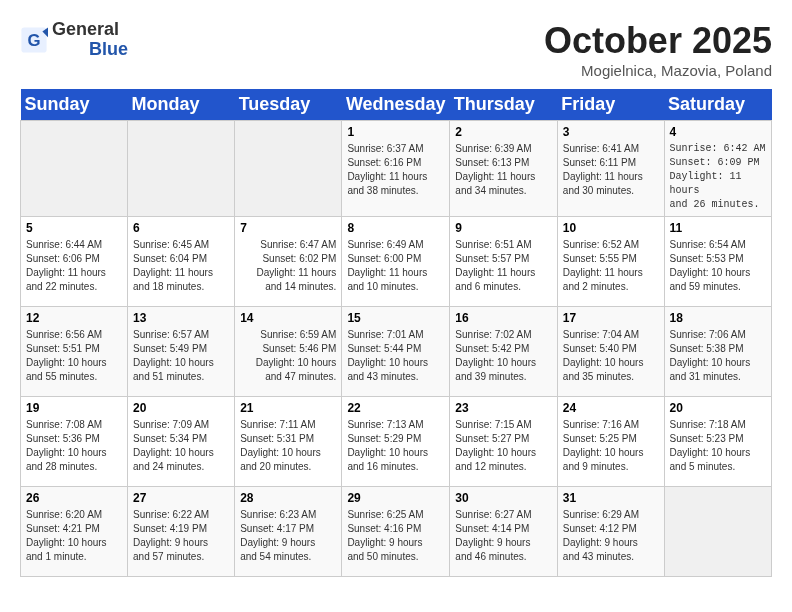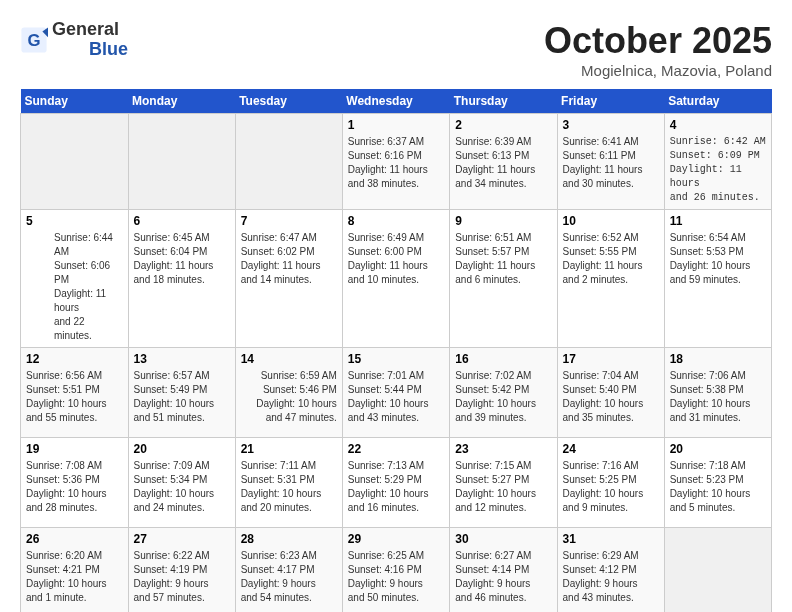--- a/index.html
+++ b/index.html
@@ -47,21 +47,21 @@
     table {
       width: 100%;
       border-collapse: collapse;
       font-size: 10.5px;
     }
     thead tr th {
       background-color: #2255cc;
       color: #fff;
       padding: 5px 4px;
       text-align: left;
-      font-size: 12px;
+      font-size: 18px;
       font-weight: bold;
     }
     tbody tr td {
       border: 1px solid #ccc;
       vertical-align: top;
       padding: 4px 5px;
       width: 108px;
       height: 90px;
       background: #fff;
     }
@@ -146,35 +146,35 @@
           <span class="day-num">4</span>
           <div class="day-info" style="white-space: pre-line; font-family: Liberation Mono, monospace;">Sunrise: 6:42 AM
 Sunset: 6:09 PM
 Daylight: 11 hours
 and 26 minutes.</div>
         </td>
       </tr>
       <tr>
         <td>
           <span class="day-num">5</span>
-          <div class="day-info" style="white-space: pre-line; margin-left: 28px;">Sunrise: 6:44 AM
+          <div class="day-info" style="white-space: pre-line;">Sunrise: 6:44 AM
 Sunset: 6:06 PM
 Daylight: 11 hours
 and 22 minutes.</div>
         </td>
         <td>
           <span class="day-num">6</span>
           <div class="day-info" style="white-space: pre-line;">Sunrise: 6:45 AM
 Sunset: 6:04 PM
 Daylight: 11 hours
 and 18 minutes.</div>
         </td>
         <td>
           <span class="day-num">7</span>
-          <div class="day-info" style="white-space: pre-line;">Sunrise: 6:47 AM
+          <div class="day-info" style="white-space: pre-line; text-align: right;">Sunrise: 6:47 AM
 Sunset: 6:02 PM
 Daylight: 11 hours
 and 14 minutes.</div>
         </td>
         <td>
           <span class="day-num">8</span>
           <div class="day-info" style="white-space: pre-line;">Sunrise: 6:49 AM
 Sunset: 6:00 PM
 Daylight: 11 hours
 and 10 minutes.</div>

